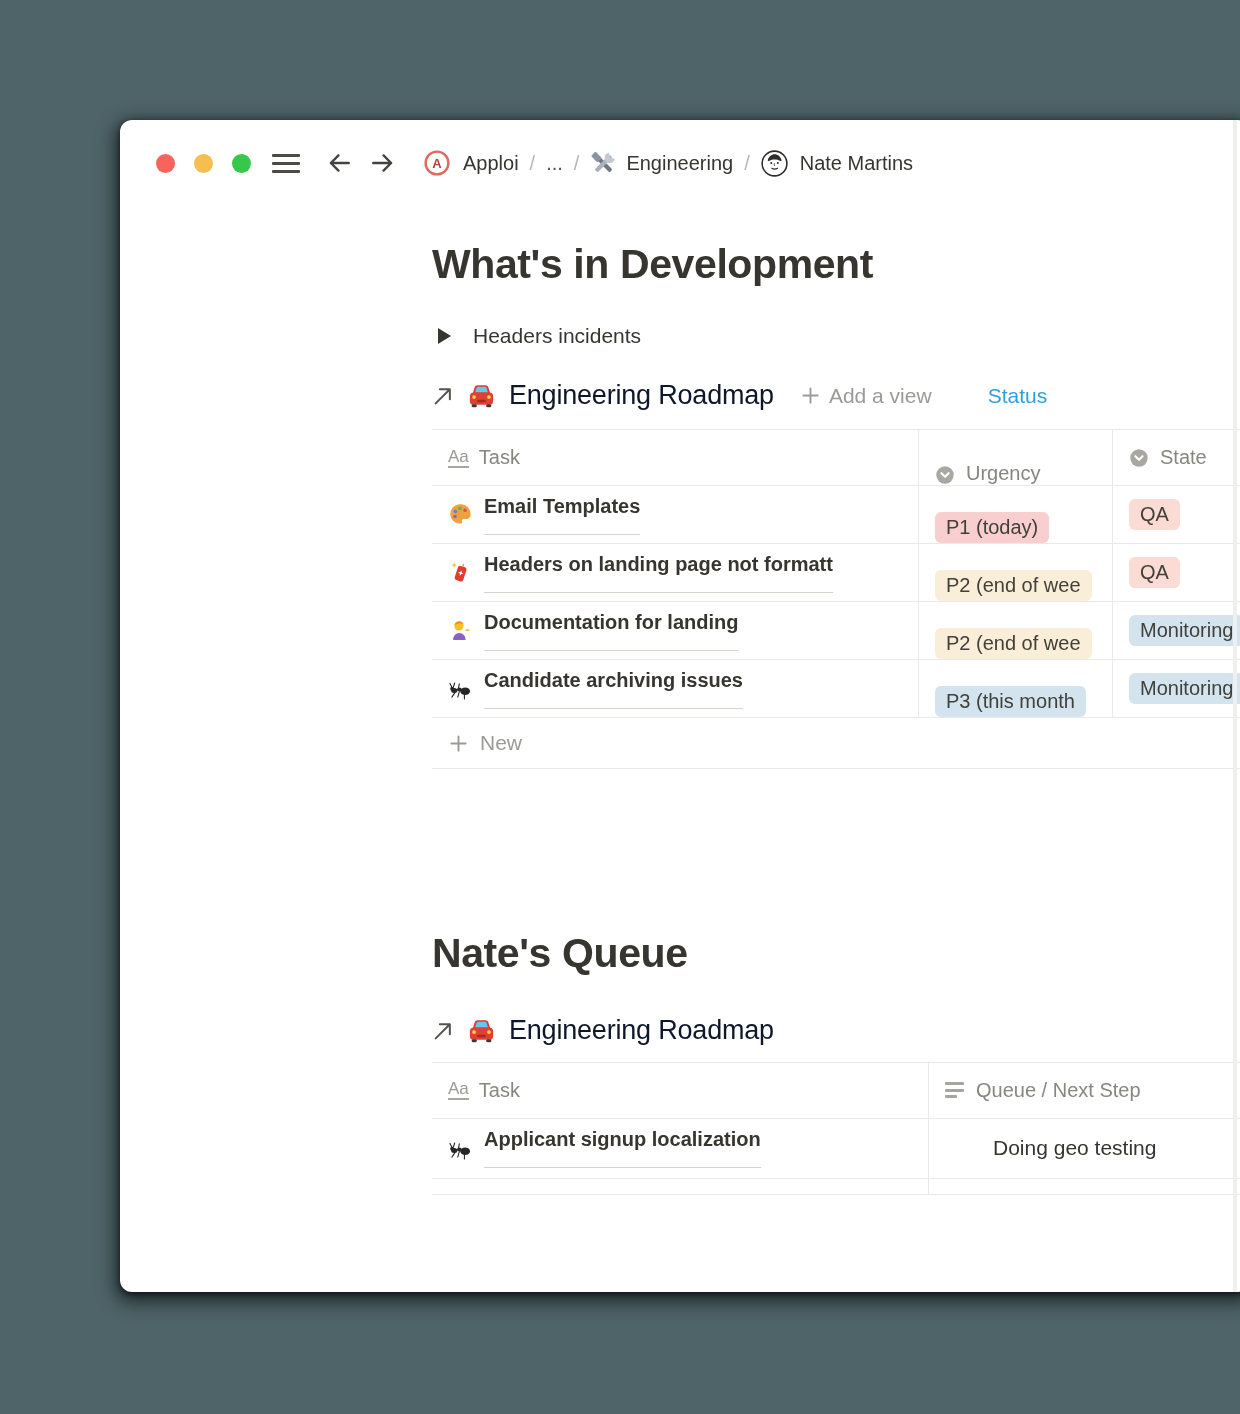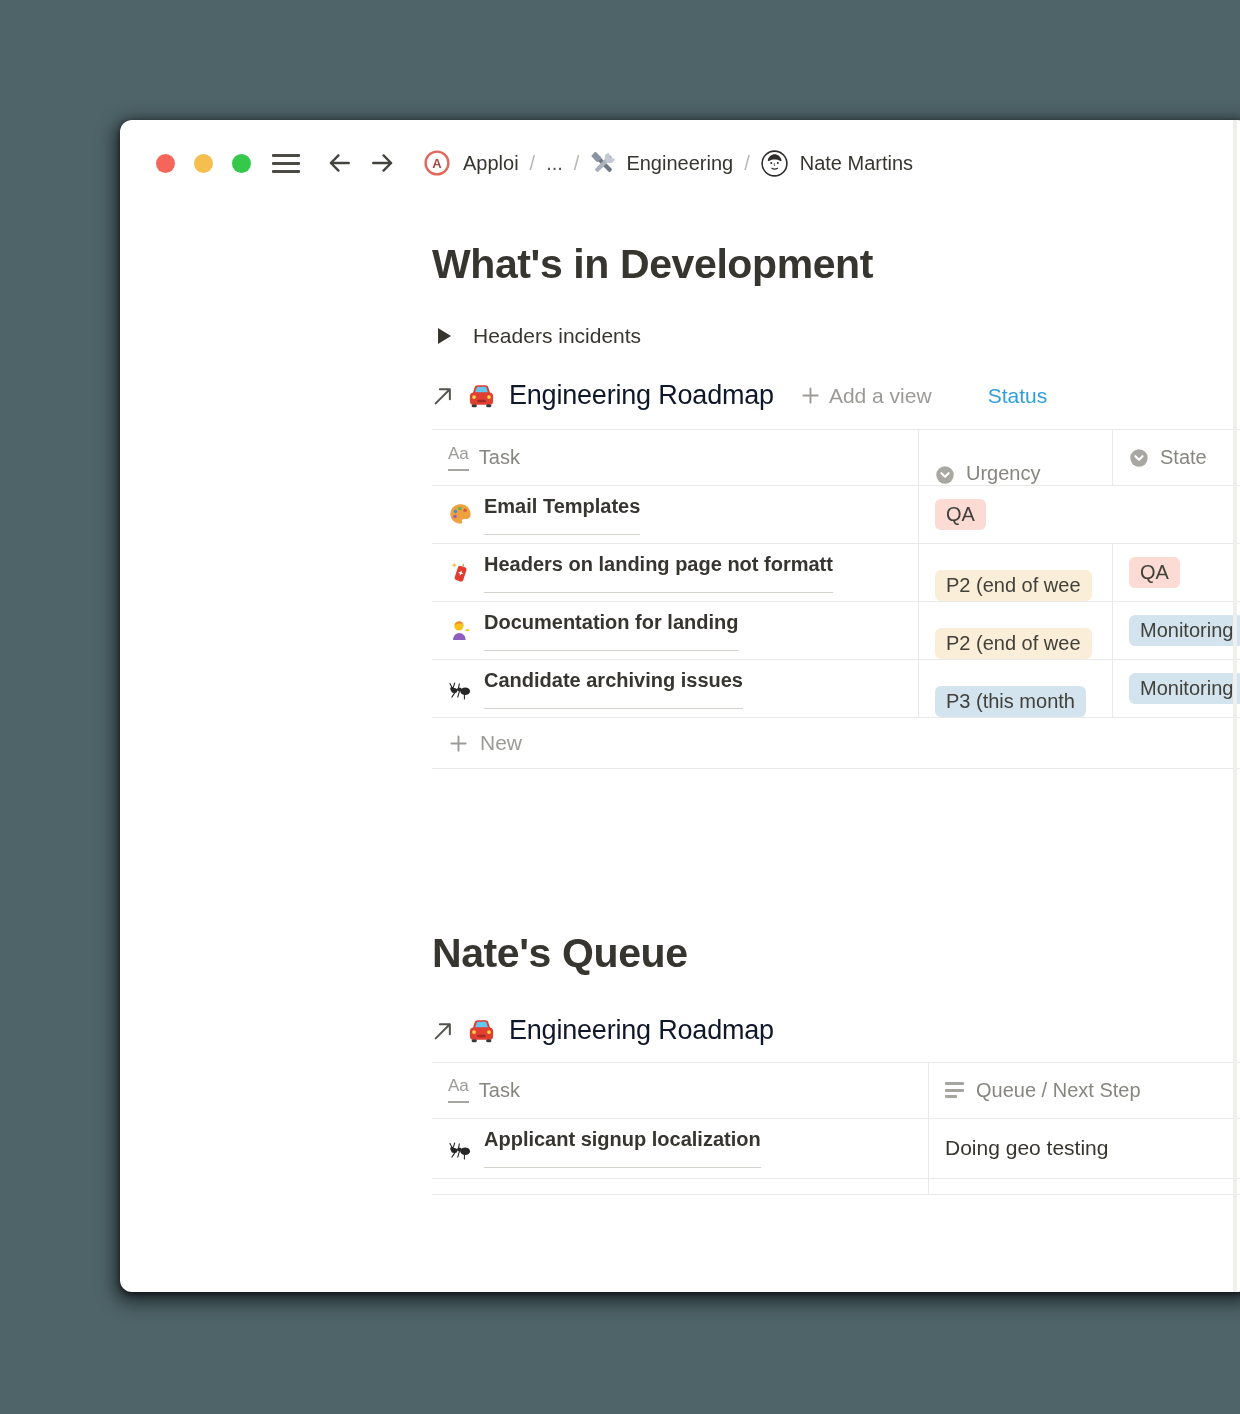--- a/index.html
+++ b/index.html
@@ -52,29 +52,29 @@
   .db-table{ margin-top:18px; width:828px; overflow:hidden; }
   .t-header{ display:flex; border-top:1px solid #e9e9e7; border-bottom:1px solid #e9e9e7; height:57px; color:#87867f; font-size:20px; }
   .t-row{ display:flex; height:58px; border-bottom:1px solid #e9e9e7; }
   .cell{ display:flex; align-items:center; height:100%; padding-left:16px; overflow:hidden; }
   .c-task{ width:486px; flex:none; }
   .c-urgency{ width:194px; flex:none; border-left:1px solid #e9e9e7;align-items:flex-end; }
   .c-state{ width:148px; flex:none; border-left:1px solid #e9e9e7; }
   .t2 .c-task{ width:496px; }
   .t2 .c-status{ width:332px; flex:none; border-left:1px solid #e9e9e7; }
   .t2 .t-row{ height:60px; }
-  .aa-icon{ font-size:17px; color:#9b9a97; border-bottom:2px solid #a7a5a0; padding-bottom:7px; line-height:1; margin-right:10px; flex:none; }
+  .aa-icon{ font-size:17px; color:#9b9a97; border-bottom:2px solid #a7a5a0; padding-bottom:1px; line-height:1; margin-right:10px; flex:none; }
   .sel-icon{ width:20px; height:20px; margin-right:11px; flex:none; }
   .txt-icon{ width:20px; height:16px; margin-right:11px; flex:none; display:flex; flex-direction:column; justify-content:space-between; }
   .txt-icon span{ height:3px; background:#a7a5a0; border-radius:1px; }
   .txt-icon span:nth-child(1){ width:19px; } .txt-icon span:nth-child(2){ width:19px; } .txt-icon span:nth-child(3){ width:12px; }
   .row-emoji{ width:25px; height:25px; margin-right:11px; flex:none; }
   .task-link{ font-size:20px; font-weight:600; color:#37352f; white-space:nowrap; border-bottom:1.5px solid #d5d3ce; padding-bottom:16px; }
   .badge{ white-space:nowrap; font-size:20px; color:#42403b; padding:4px 11px; border-radius:6px; flex:none; }
-  .status-text{ font-size:21px; color:#37352f; white-space:nowrap; }
+  .status-text{ font-size:21px; color:#37352f; white-space:nowrap;margin-left:48px; }
   .new-row{ display:flex; align-items:center; height:51px; padding-left:17px; border-bottom:1px solid #e9e9e7; color:#9b9a97; font-size:21px; }
   .new-row .plus-icon{ margin-right:12px; }
   .stub-row{ display:flex; height:16px; border-bottom:1px solid #e9e9e7; }
   .stub-row .stub-b{ border-left:1px solid #e9e9e7; }
   h1.h2{ margin-top:158px; }
   .roadmap-row.second{ margin-top:34px; }
 </style>
 </head>
 <body>
 
@@ -239,20 +239,23 @@
         </div>
       </div>
 
       <div class="t-row">
         <div class="cell c-task">
           <svg class="row-emoji" viewBox="0 0 32 32">
               <use href="#svg-palette"></use>
             </svg>
           <span class="task-link">Email Templates</span>
         </div>
+        <div class="cell c-urgency">
+          <span class="badge" style="background-color: rgb(248, 207, 206);">P1 (today)</span>
+        </div>
         <div class="cell c-state">
           <span class="badge" style="background-color: rgb(251, 219, 211);">QA</span>
         </div>
       </div>
 
       <div class="t-row">
         <div class="cell c-task">
           <svg class="row-emoji" viewBox="0 0 32 32">
               <use href="#svg-firecracker"></use>
             </svg>

